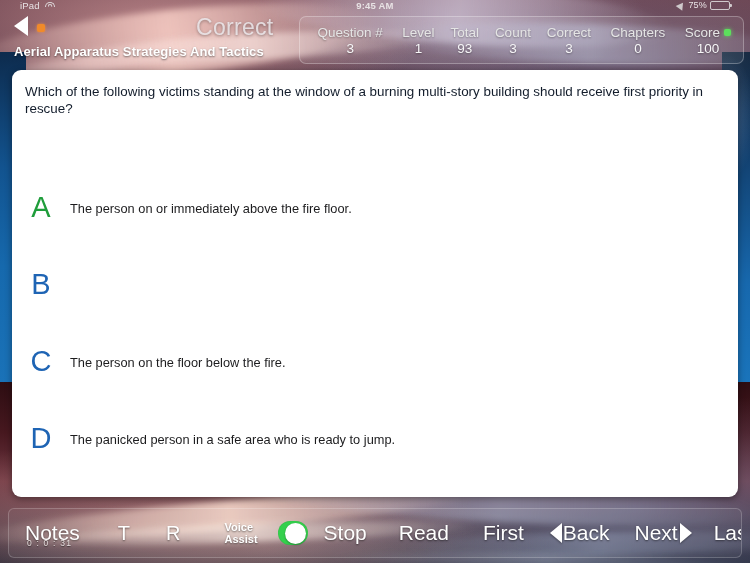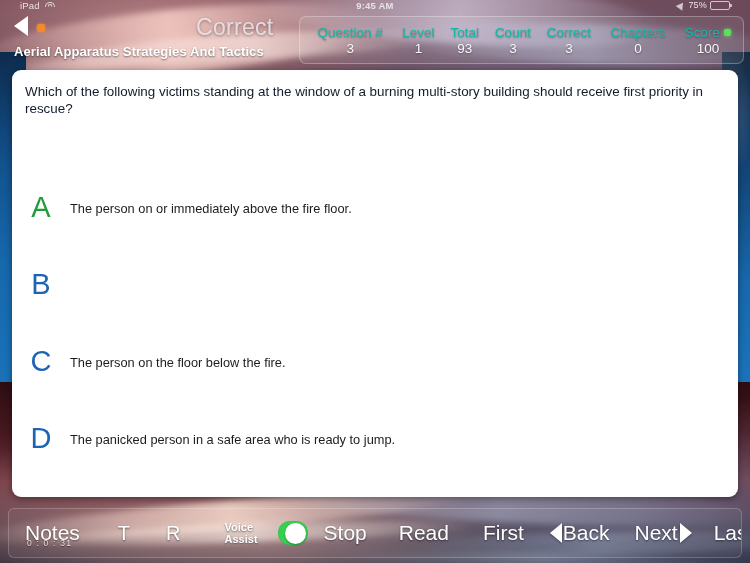--- a/index.html
+++ b/index.html
@@ -160,21 +160,21 @@
     padding: 3px 4px 3px 6px;
     overflow: hidden;
   }
   .stat-col {
     flex: 1 1 auto;
     display: flex; flex-direction: column; align-items: center; justify-content: center;
     gap: 1px;
     cursor: pointer;
   }
   .stat-col .lbl {
-    color: #14b8a6; font-size: 13.5px; white-space: nowrap;
+    color: #e5e5e5; font-size: 13.5px; white-space: nowrap;
     text-shadow: 0 1px 2px rgba(0,0,0,.35);
   }
   .stat-col .val {
     color: #f7f6f8; font-size: 13.5px;
     text-shadow: 0 1px 2px rgba(0,0,0,.35);
   }
   .stat-col.wide { flex: 1.45 1 auto; }
   .score-head { display: flex; align-items: center; gap: 4px; }
   .green-dot { width: 7px; height: 7px; border-radius: 2px; background: #5ce05c; box-shadow: 0 0 4px rgba(100,255,100,.7); }
 

